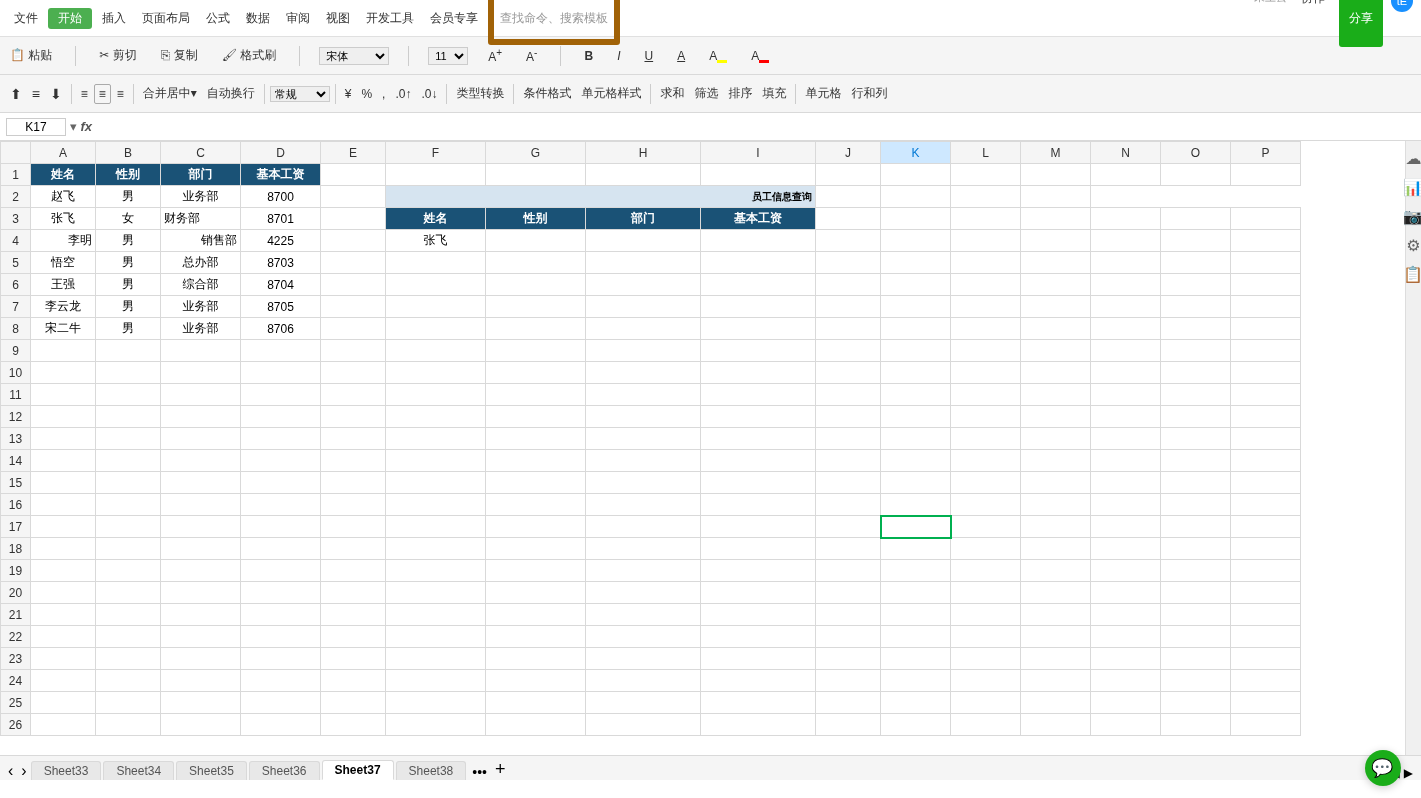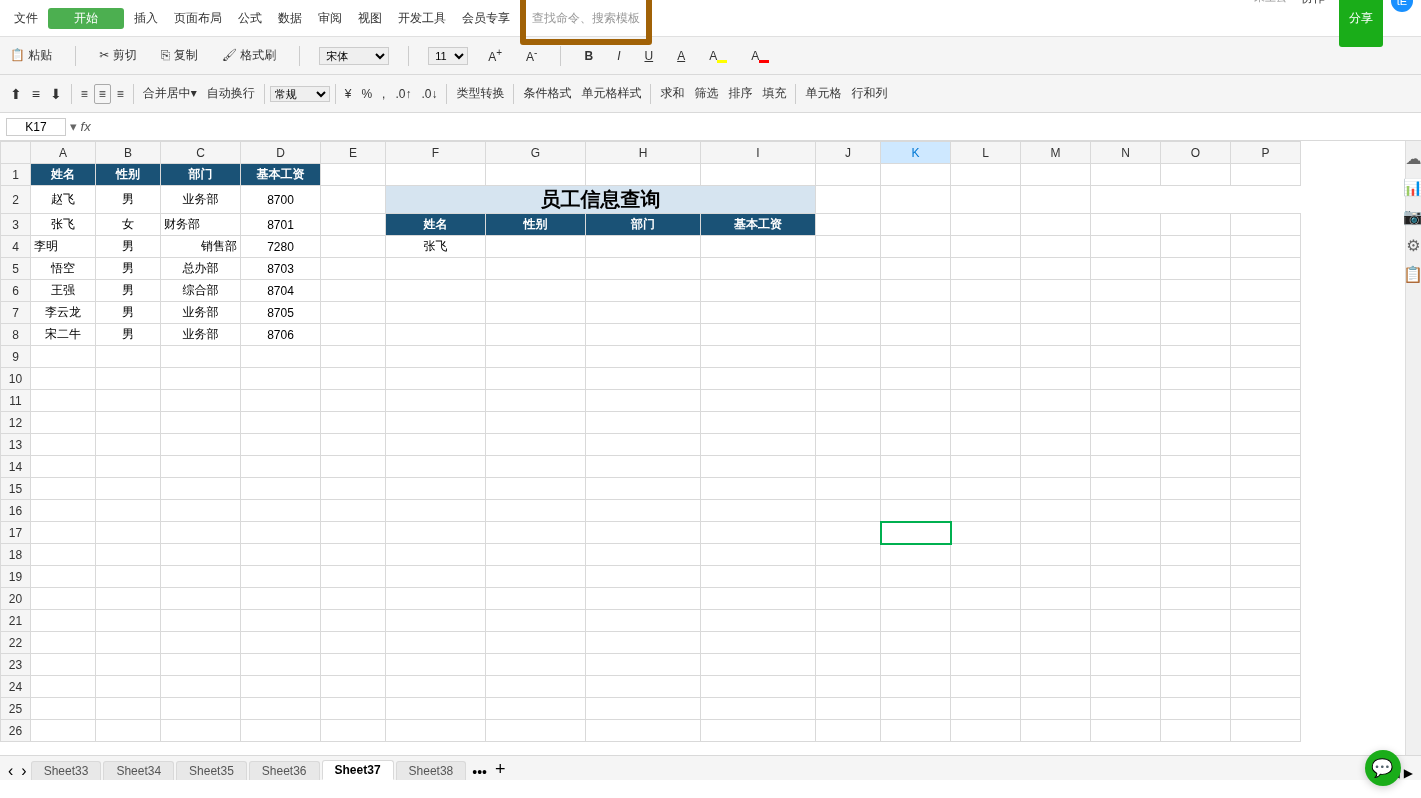--- a/index.html
+++ b/index.html
@@ -16,21 +16,21 @@
       padding: 0 8px;
       font-size: 12px;
     }
     .title-bar-left { display: flex; align-items: center; gap: 4px; }
     .title-bar-right { display: flex; align-items: flex-start; gap: 8px; }
     .btn-start {
       background: #4CAF50;
       color: #fff;
       border: none;
       border-radius: 3px;
-      padding: 2px 26px;
+      padding: 2px 10px;
       font-size: 12px;
       cursor: pointer;
     }
     .btn-share {
       background: #1aad19;
       color: #fff;
       border: none;
       border-radius: 3px;
       padding: 20px 10px;
       font-size: 12px;
@@ -326,21 +326,21 @@
   <button class="toolbar-btn">排序</button>
   <button class="toolbar-btn">填充</button>
   <div class="toolbar-separator"></div>
   <button class="toolbar-btn">单元格</button>
   <button class="toolbar-btn">行和列</button>
 </div>
 
 <div class="formula-bar">
   <input class="cell-ref" type="text" value="K17" style="">
   <span class="formula-icon">▾</span>
-  <span class="formula-icon" style="font-style:italic;font-weight:normal;color:#555;">fx</span>
+  <span class="formula-icon" style="font-style:italic;font-weight:bold;color:#555;">fx</span>
   <input class="formula-input" type="text" style="">
 </div>
 
 <div style="display:flex;flex-direction:column;flex:1;height:calc(798px - 30px - 38px - 38px - 28px - 25px);">
   <div style="display:flex;flex:1;overflow:hidden;">
 
     <div style="flex:1;overflow:auto;position:relative;">
       <table class="sheet-table" id="main-table">
         <colgroup>
           <col class="col-rh">
@@ -402,21 +402,21 @@
               <td class="data-cell"></td>
               <td class="data-cell"></td>
             </tr>
             <tr>
               <td class="row-header">2</td>
               <td class="data-cell" style="text-align: center;">赵飞</td>
               <td class="data-cell" style="text-align: center;">男</td>
               <td class="data-cell" style="text-align: center;">业务部</td>
               <td class="data-cell" style="text-align: center;">8700</td>
               <td class="data-cell"></td>
-              <td class="data-cell" colspan="4" style="background: rgb(214, 228, 240); text-align: center; font-weight: bold; font-size: 20px;">员工信息查询</td>
+              <td class="data-cell" colspan="4" style="background: rgb(214, 228, 240); text-align: right; font-weight: bold; font-size: 10px;">员工信息查询</td>
               <td class="data-cell"></td>
               <td class="data-cell"></td>
               <td class="data-cell"></td>
               <td class="data-cell"></td>
             </tr>
             <tr>
               <td class="row-header">3</td>
               <td class="data-cell" style="text-align: center;">张飞</td>
               <td class="data-cell" style="text-align: center;">女</td>
               <td class="data-cell" style="text-align: left;">财务部</td>
@@ -429,24 +429,24 @@
               <td class="data-cell"></td>
               <td class="data-cell"></td>
               <td class="data-cell"></td>
               <td class="data-cell"></td>
               <td class="data-cell"></td>
               <td class="data-cell"></td>
               <td class="data-cell"></td>
             </tr>
             <tr>
               <td class="row-header">4</td>
-              <td class="data-cell" style="text-align: left;">李明</td>
+              <td class="data-cell" style="text-align: right;">李明</td>
               <td class="data-cell" style="text-align: center;">男</td>
               <td class="data-cell" style="text-align: right;">销售部</td>
-              <td class="data-cell" style="text-align: center;">7280</td>
+              <td class="data-cell" style="text-align: center;">4225</td>
               <td class="data-cell"></td>
               <td class="data-cell" style="text-align: center;">张飞</td>
               <td class="data-cell"></td>
               <td class="data-cell"></td>
               <td class="data-cell"></td>
               <td class="data-cell"></td>
               <td class="data-cell"></td>
               <td class="data-cell"></td>
               <td class="data-cell"></td>
               <td class="data-cell"></td>

